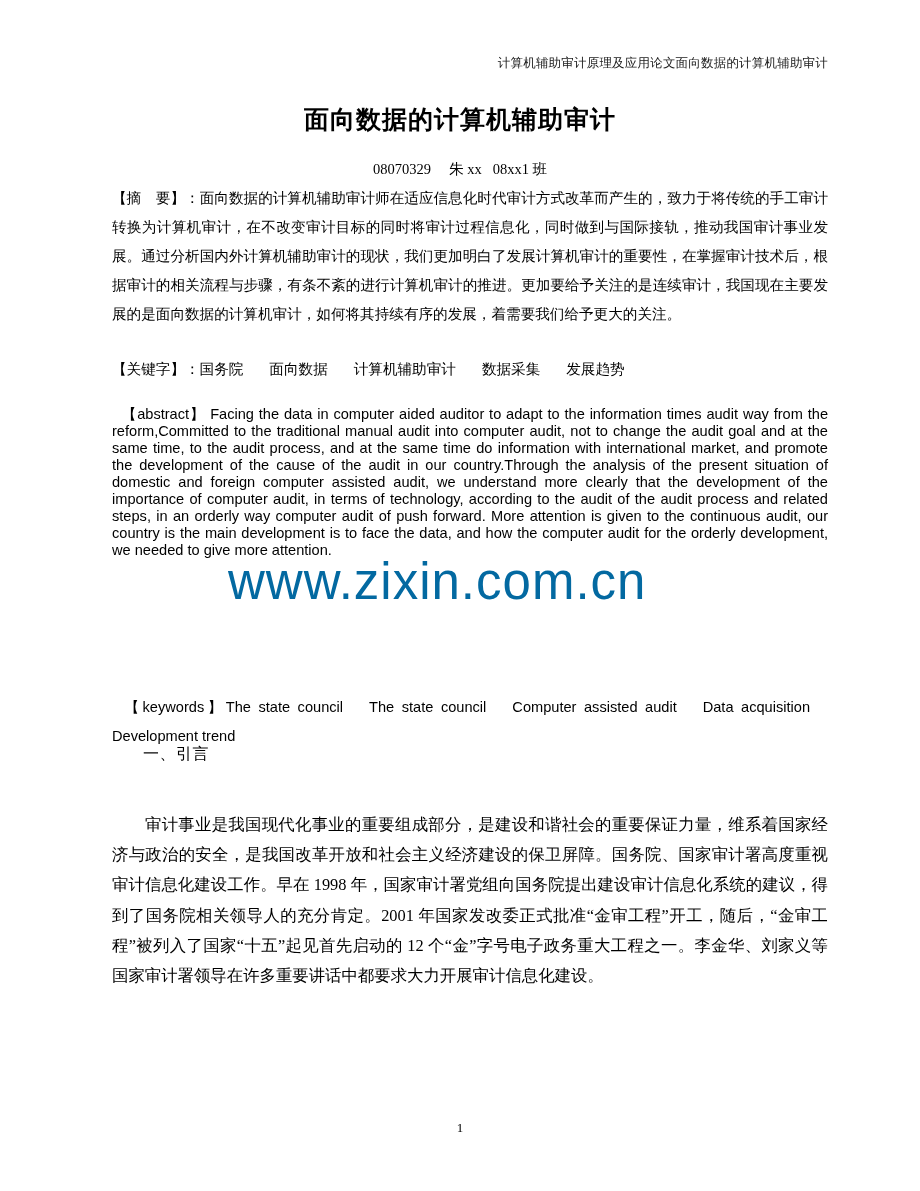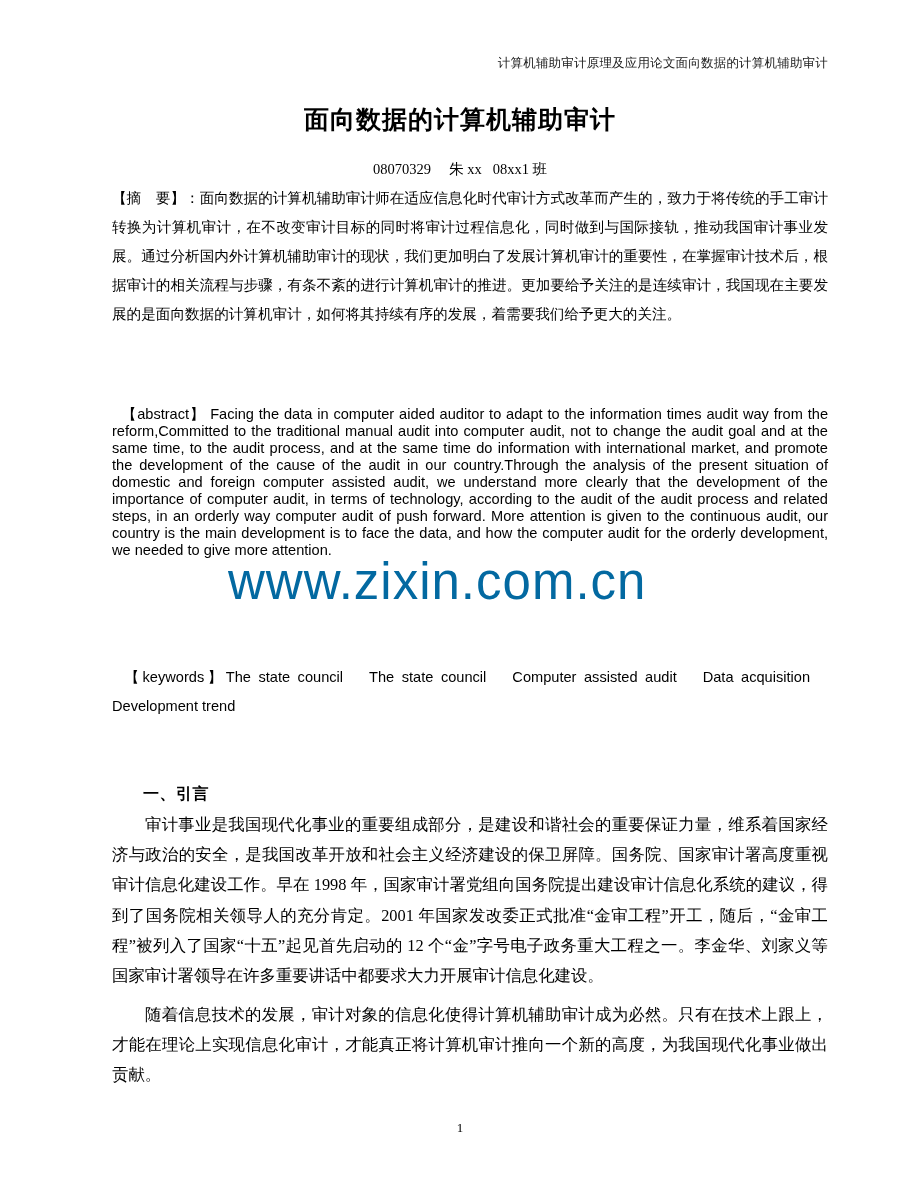--- a/index.html
+++ b/index.html
@@ -75,39 +75,39 @@
     font-family: "Liberation Sans", sans-serif;
     font-size: 14.6px;
     line-height: 29px;
     color: #000;
     text-align: justify;
     text-justify: inter-ideograph;
   }
   .abs-cn      { top: 184px; }
   .abs-cn-kw   { top: 355px; }
   .abs-en      { top: 406px; line-height: 17px; }
-  .abs-en-kw   { top: 663px; line-height: 29.4px; }
+  .abs-en-kw   { top: 693px; line-height: 29.4px; }
 
   .lbl {
     font-weight: normal;
     font-family: "Liberation Sans", sans-serif;
   }
   .kw-gap { display: inline-block; width: 26px; }
   .kw-gap-sm { display: inline-block; width: 18px; }
   .en-indent { display: inline-block; width: 9px; }
 
   
   .sec-head {
     position: absolute;
-    top: 784px;
+    top: 744px;
     left: 112px;
     width: 716px;
     font-family: "Liberation Sans", sans-serif;
     font-size: 16px;
-    font-weight: bold;
+    font-weight: normal;
     color: #000;
     text-indent: 31px;
     letter-spacing: 0.5px;
   }
 
   
   .body-p {
     position: absolute;
     left: 112px;
     width: 716px;
@@ -160,31 +160,33 @@
     <span class="hdr-right">面向数据的计算机辅助审计</span>
   </div>
 
   <div class="doc-title">面向数据的计算机辅助审计</div>
   <div class="doc-byline">08070329     朱 xx   08xx1 班</div>
 
   <div class="abs-block abs-cn">
     <span class="lbl">【摘　要】：</span><span>面向数据的计算机辅助审计师在适应信息化时代审计方式改革而产生的，致力于将传统的手工审计转换为计算机审计，在不改变审计目标的同时将审计过程信息化，同时做到与国际接轨，推动我国审计事业发展。通过分析国内外计算机辅助审计的现状，我们更加明白了发展计算机审计的重要性，在掌握审计技术后，根据审计的相关流程与步骤，有条不紊的进行计算机审计的推进。更加要给予关注的是连续审计，我国现在主要发展的是面向数据的计算机审计，如何将其持续有序的发展，着需要我们给予更大的关注。</span>
   </div>
 
+  <div class="abs-block abs-cn-kw">
+    <span class="lbl">【关键字】：</span><span>国务院</span><span class="kw-gap"></span><span>面向数据</span><span class="kw-gap"></span><span>计算机辅助审计</span><span class="kw-gap"></span><span>数据采集</span><span class="kw-gap"></span><span>发展趋势</span>
+  </div>
 
   <div class="abs-block abs-en">
     <span class="en-indent"></span><span class="lbl">【abstract】</span> <span>Facing the data in computer aided auditor to adapt to the information times audit way from the reform,Committed to the traditional manual audit into computer audit, not to change the audit goal and at the same time, to the audit process, and at the same time do information with international market, and promote the development of the cause of the audit in our country.Through the analysis of the present situation of domestic and foreign computer assisted audit, we understand more clearly that the development of the importance of computer audit, in terms of technology, according to the audit of the audit process and related steps, in an orderly way computer audit of push forward. More attention is given to the continuous audit, our country is the main development is to face the data, and how the computer audit for the orderly development, we needed to give more attention.</span>
   </div>
 
   <div class="abs-block abs-en-kw">
     <span class="en-indent"></span><span class="lbl">【keywords】</span><span>The state council</span><span class="kw-gap"></span><span>The state council</span><span class="kw-gap"></span><span>Computer assisted audit</span><span class="kw-gap"></span><span>Data acquisition</span><span class="kw-gap-sm"></span><span>Development trend</span>
   </div>
 
   <div class="sec-head">一、引言</div>
 
   <div class="body-p body-p-1">审计事业是我国现代化事业的重要组成部分，是建设和谐社会的重要保证力量，维系着国家经济与政治的安全，是我国改革开放和社会主义经济建设的保卫屏障。国务院、国家审计署高度重视审计信息化建设工作。早在 1998 年，国家审计署党组向国务院提出建设审计信息化系统的建议，得到了国务院相关领导人的充分肯定。2001 年国家发改委正式批准“金审工程”开工，随后，“金审工程”被列入了国家“十五”起见首先启动的 12 个“金”字号电子政务重大工程之一。李金华、刘家义等国家审计署领导在许多重要讲话中都要求大力开展审计信息化建设。</div>
-  <div class="body-p body-p-2">随着信息技术的发展，审计对象的信息化使得计算机辅助审计成为必然。只有在技术上跟上，才能在理论上实现信息化审计，才能真正将计算机审计推向一个新的高度，为我国现代化事业做出贡献。</div>
 
   <div class="watermark">www.zixin.com.cn</div>
 
   <div class="page-number">1</div>
 
 </div>
 
 </body></html>

